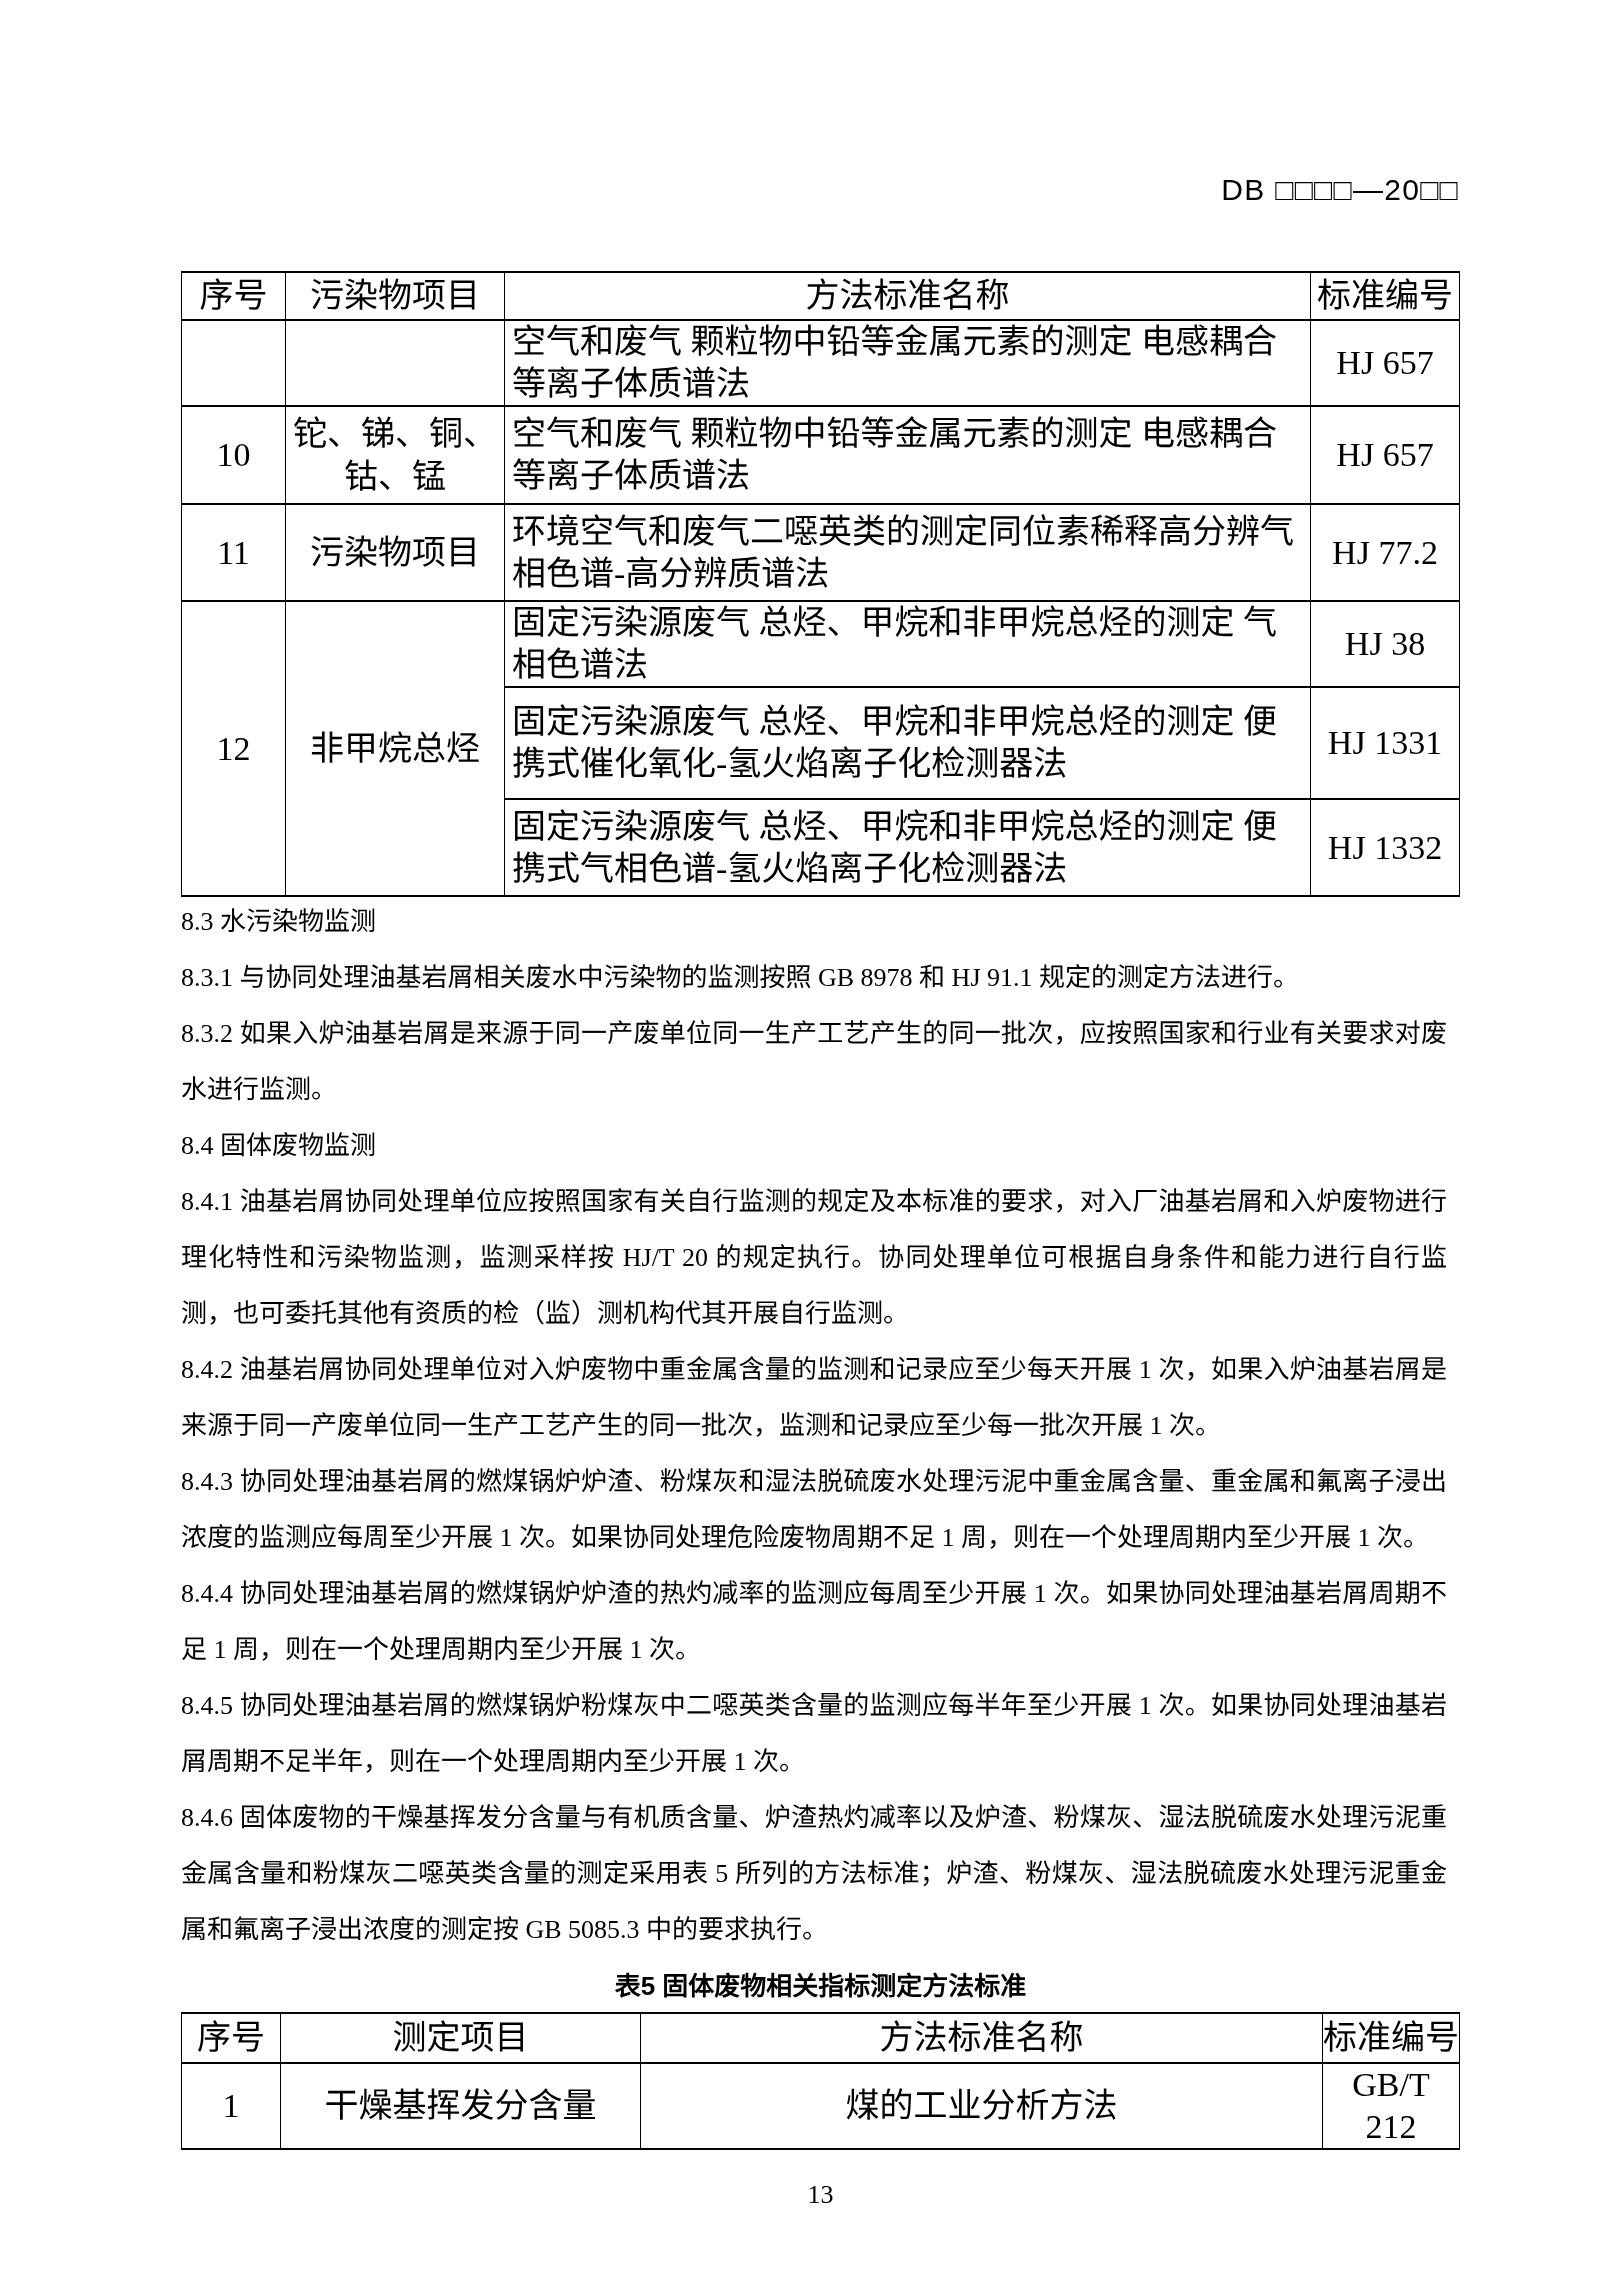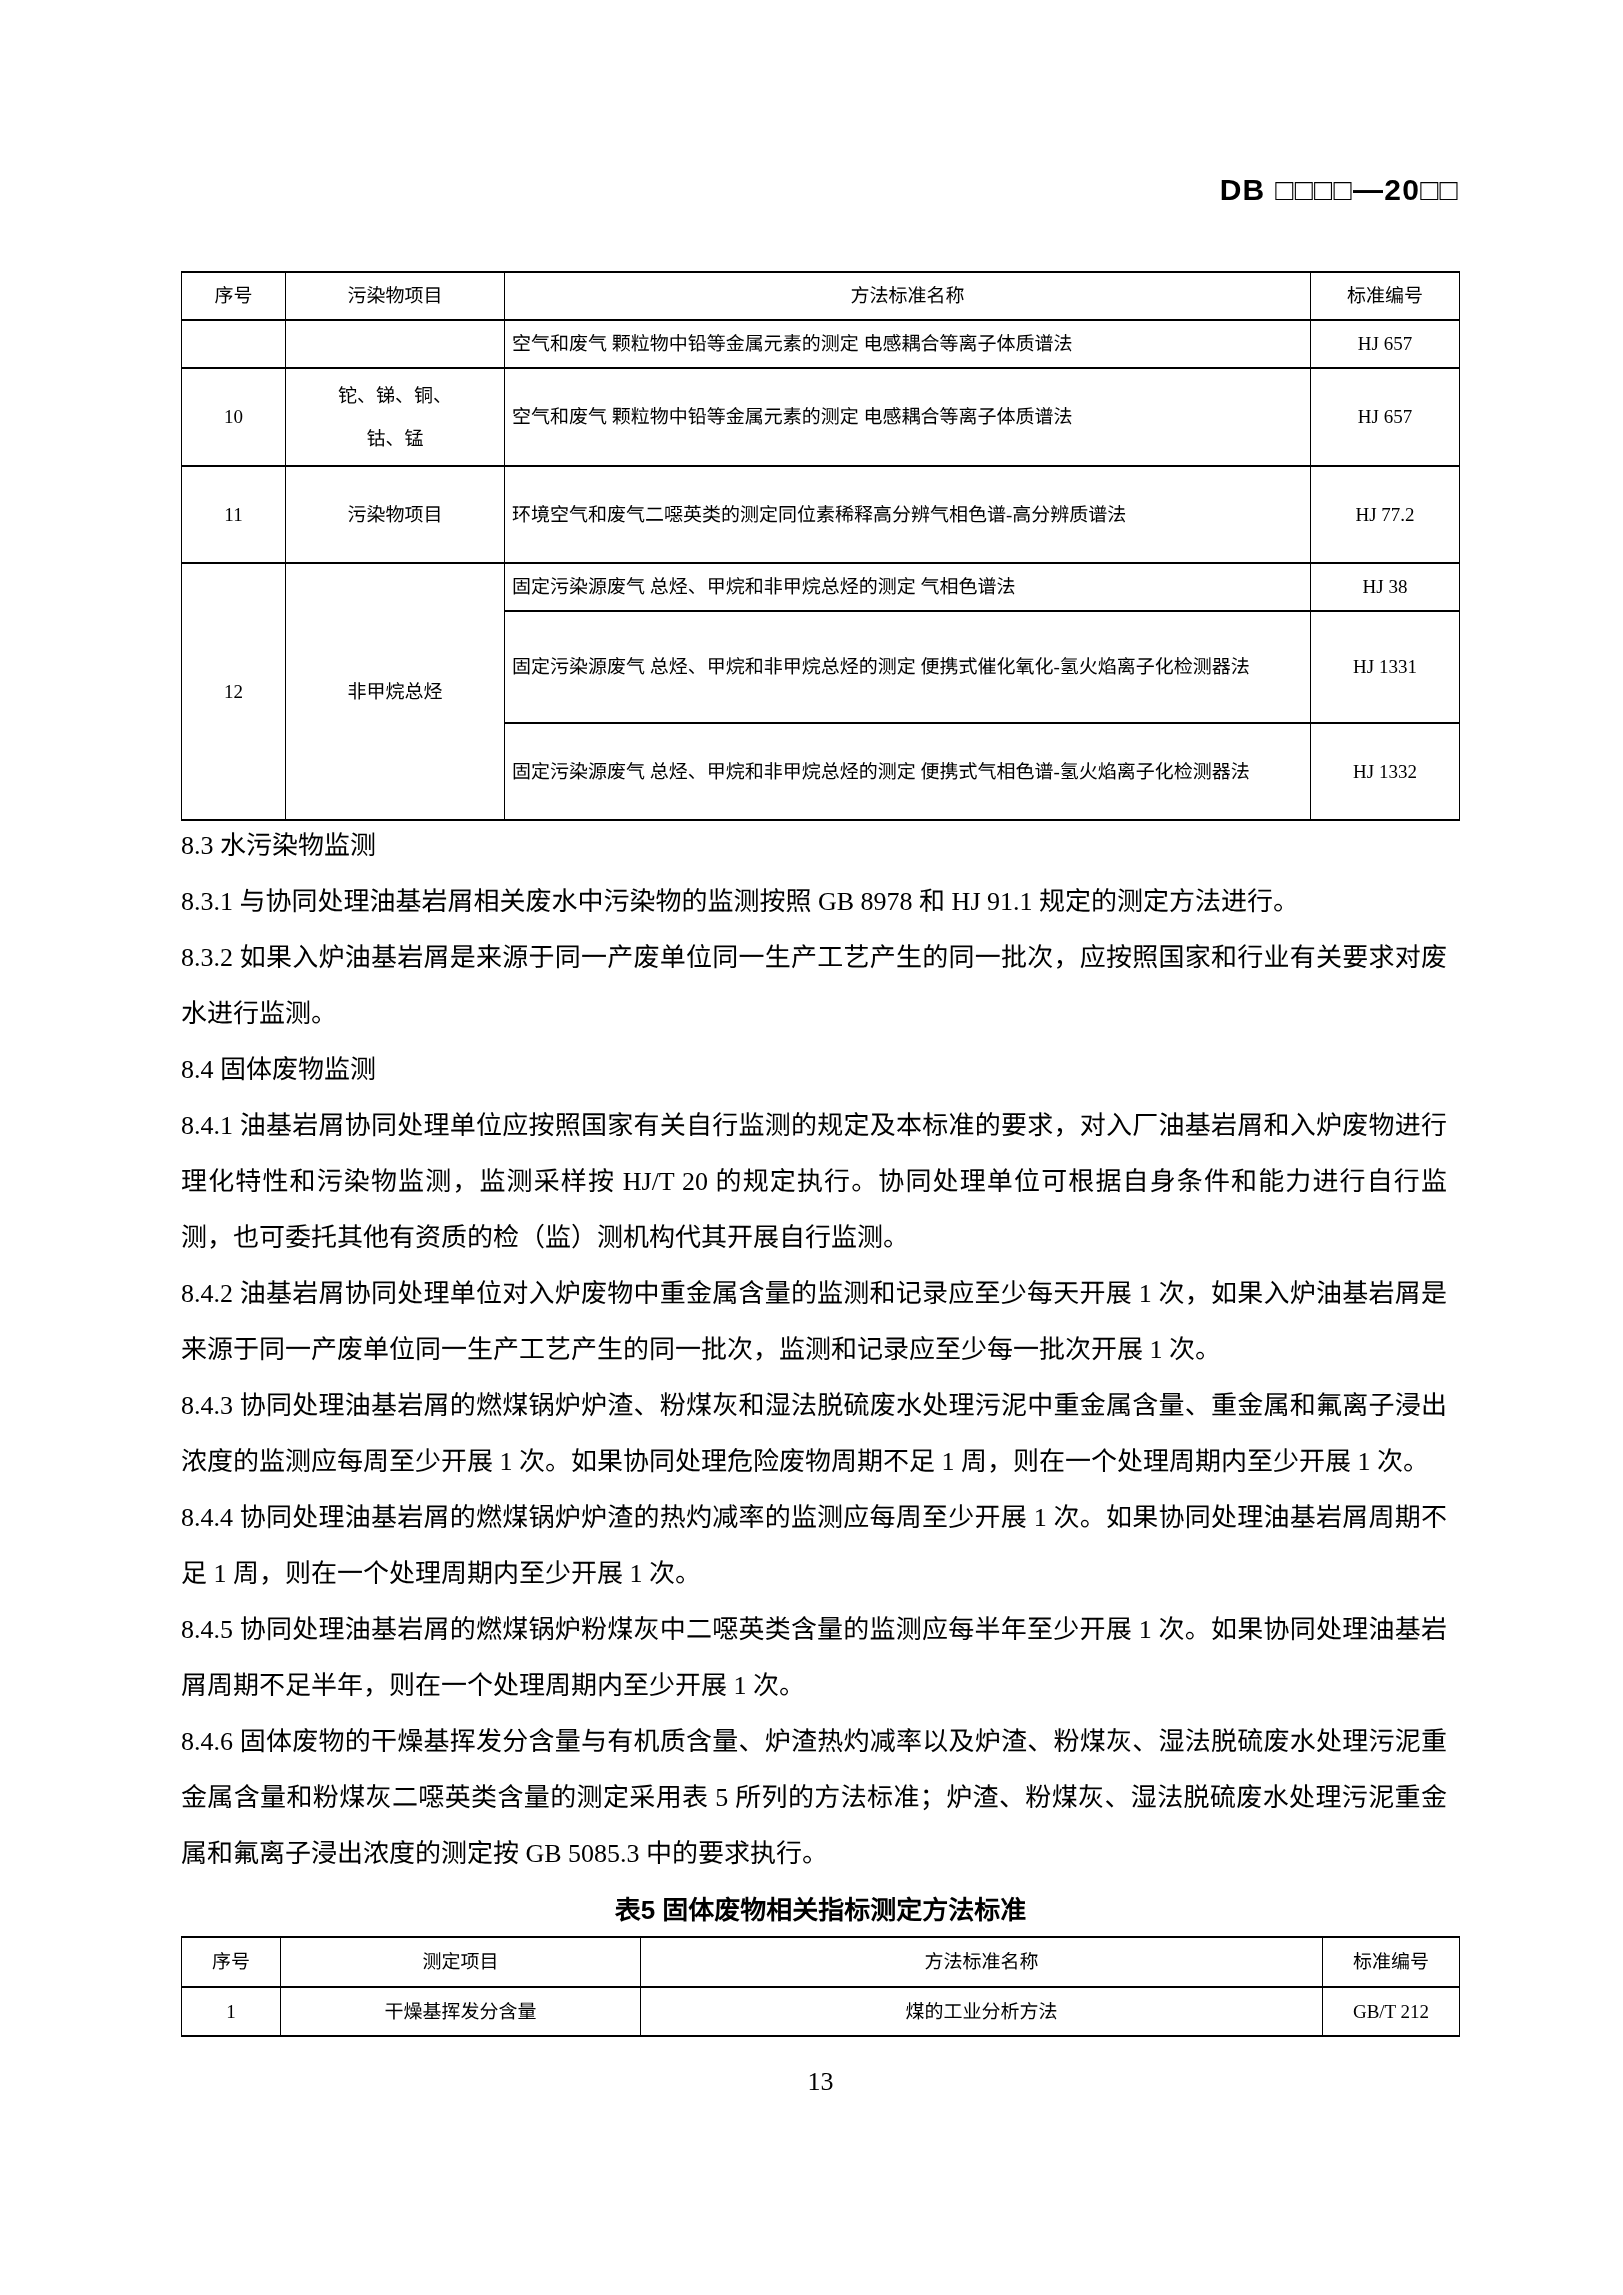--- a/index.html
+++ b/index.html
@@ -5,26 +5,26 @@
   html,body{margin:0;padding:0;background:#ffffff;}
   .page{
     width:1623px;height:2295px;background:#ffffff;color:#000;
     font-family:"Liberation Serif","DejaVu Serif",serif;
     box-sizing:border-box;padding:173px 164px 0 181px;
     overflow:hidden;position:relative;
   }
   .doc-header{
     height:34px;line-height:34px;text-align:right;
     font-family:"Liberation Sans","DejaVu Sans",sans-serif;
-    font-weight:bold;font-size:30px;letter-spacing:1.3px;
+    font-weight:normal;font-size:30px;letter-spacing:1.3px;
   }
   table{border-collapse:collapse;table-layout:fixed;width:1279px;}
   td{
     border:1.3px solid #000;border-top-width:2.6px;border-bottom-width:2.6px;
-    font-size:19px;line-height:42px;text-align:center;vertical-align:middle;
+    font-size:34px;line-height:42px;text-align:center;vertical-align:middle;
     padding:0;overflow:hidden;
   }
   .t1{margin-top:64px;}
   .t1 .method{text-align:left;padding-left:7px;padding-right:10.5px;}
   .hr74{height:48px;}.hr150{height:98px;}.hr149{height:97px;}
   .hr73{height:48px;}.hr148{height:112px;}
   .itemline{line-height:43px;}
   .bodytext{width:1266px;margin-top:-2.6px;font-size:26px;line-height:56px;text-align:justify;}
   .bodytext p{margin:0;padding:0;}
   .caption{

